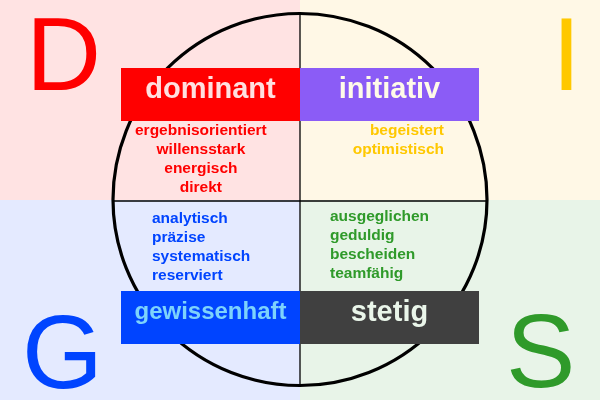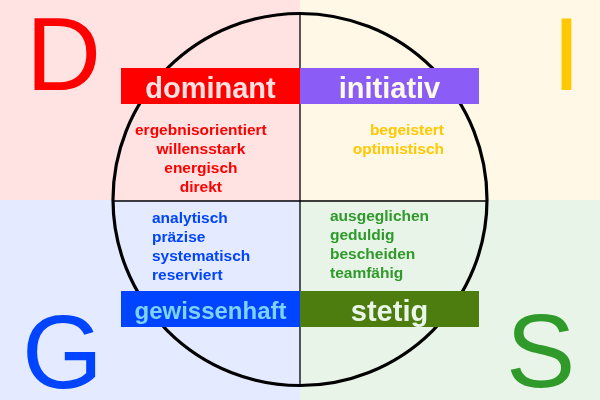--- a/index.html
+++ b/index.html
@@ -8,25 +8,25 @@
   .q-d { left: 0; top: 0; background: #ffe3e3; }
   .q-i { left: 300px; top: 0; background: #fff8e6; }
   .q-g { left: 0; top: 200px; background: #e4eaff; }
   .q-s { left: 300px; top: 200px; background: #e8f4e8; }
   svg.lines { position: absolute; left: 0; top: 0; }
   .letter { position: absolute; font-size: 104px; line-height: 1; font-weight: normal; }
   .l-d { left: 26px; top: 2px; color: #ff0000; }
   .l-i { left: 552px; top: 2px; color: #ffc800; }
   .l-g { left: 22px; top: 300px; color: #0044ff; }
   .l-s { left: 506px; top: 299px; color: #2f9a2a; }
-  .band { position: absolute; height: 36px; line-height: 40px; color: #ffffff; font-weight: bold; font-size: 29px; text-align: center; box-sizing: border-box; }
+  .band { position: absolute; height: 53px; line-height: 40px; color: #ffffff; font-weight: bold; font-size: 29px; text-align: center; box-sizing: border-box; }
   .b-d { left: 121px; top: 68px; width: 179px; background: #ff0000; color: #ffe0e0; }
   .b-i { left: 300px; top: 68px; width: 179px; background: #8b5cf6; color: #fffbe8; }
   .b-g { left: 121px; top: 291px; width: 179px; background: #0044ff; color: #7dd3fc; font-size: 24px; }
-  .b-s { left: 300px; top: 291px; width: 179px; background: #4d7c0f; color: #eaf6ea; }
+  .b-s { left: 300px; top: 291px; width: 179px; background: #404040; color: #eaf6ea; }
   .traits { position: absolute; font-weight: bold; font-size: 15.5px; line-height: 19px; }
   .t-d { left: 135px; top: 120px; color: #ff0000; text-align: center; }
   .t-i { right: 156px; top: 120px; color: #ffc800; text-align: right; margin-left: 48px; }
   .t-g { left: 152px; top: 208px; color: #0044ff; text-align: left; }
   .t-s { left: 330px; top: 206px; color: #2f9a2a; text-align: left; }
   .traits div { white-space: nowrap; }
 </style>
 </head>
 <body>
 

